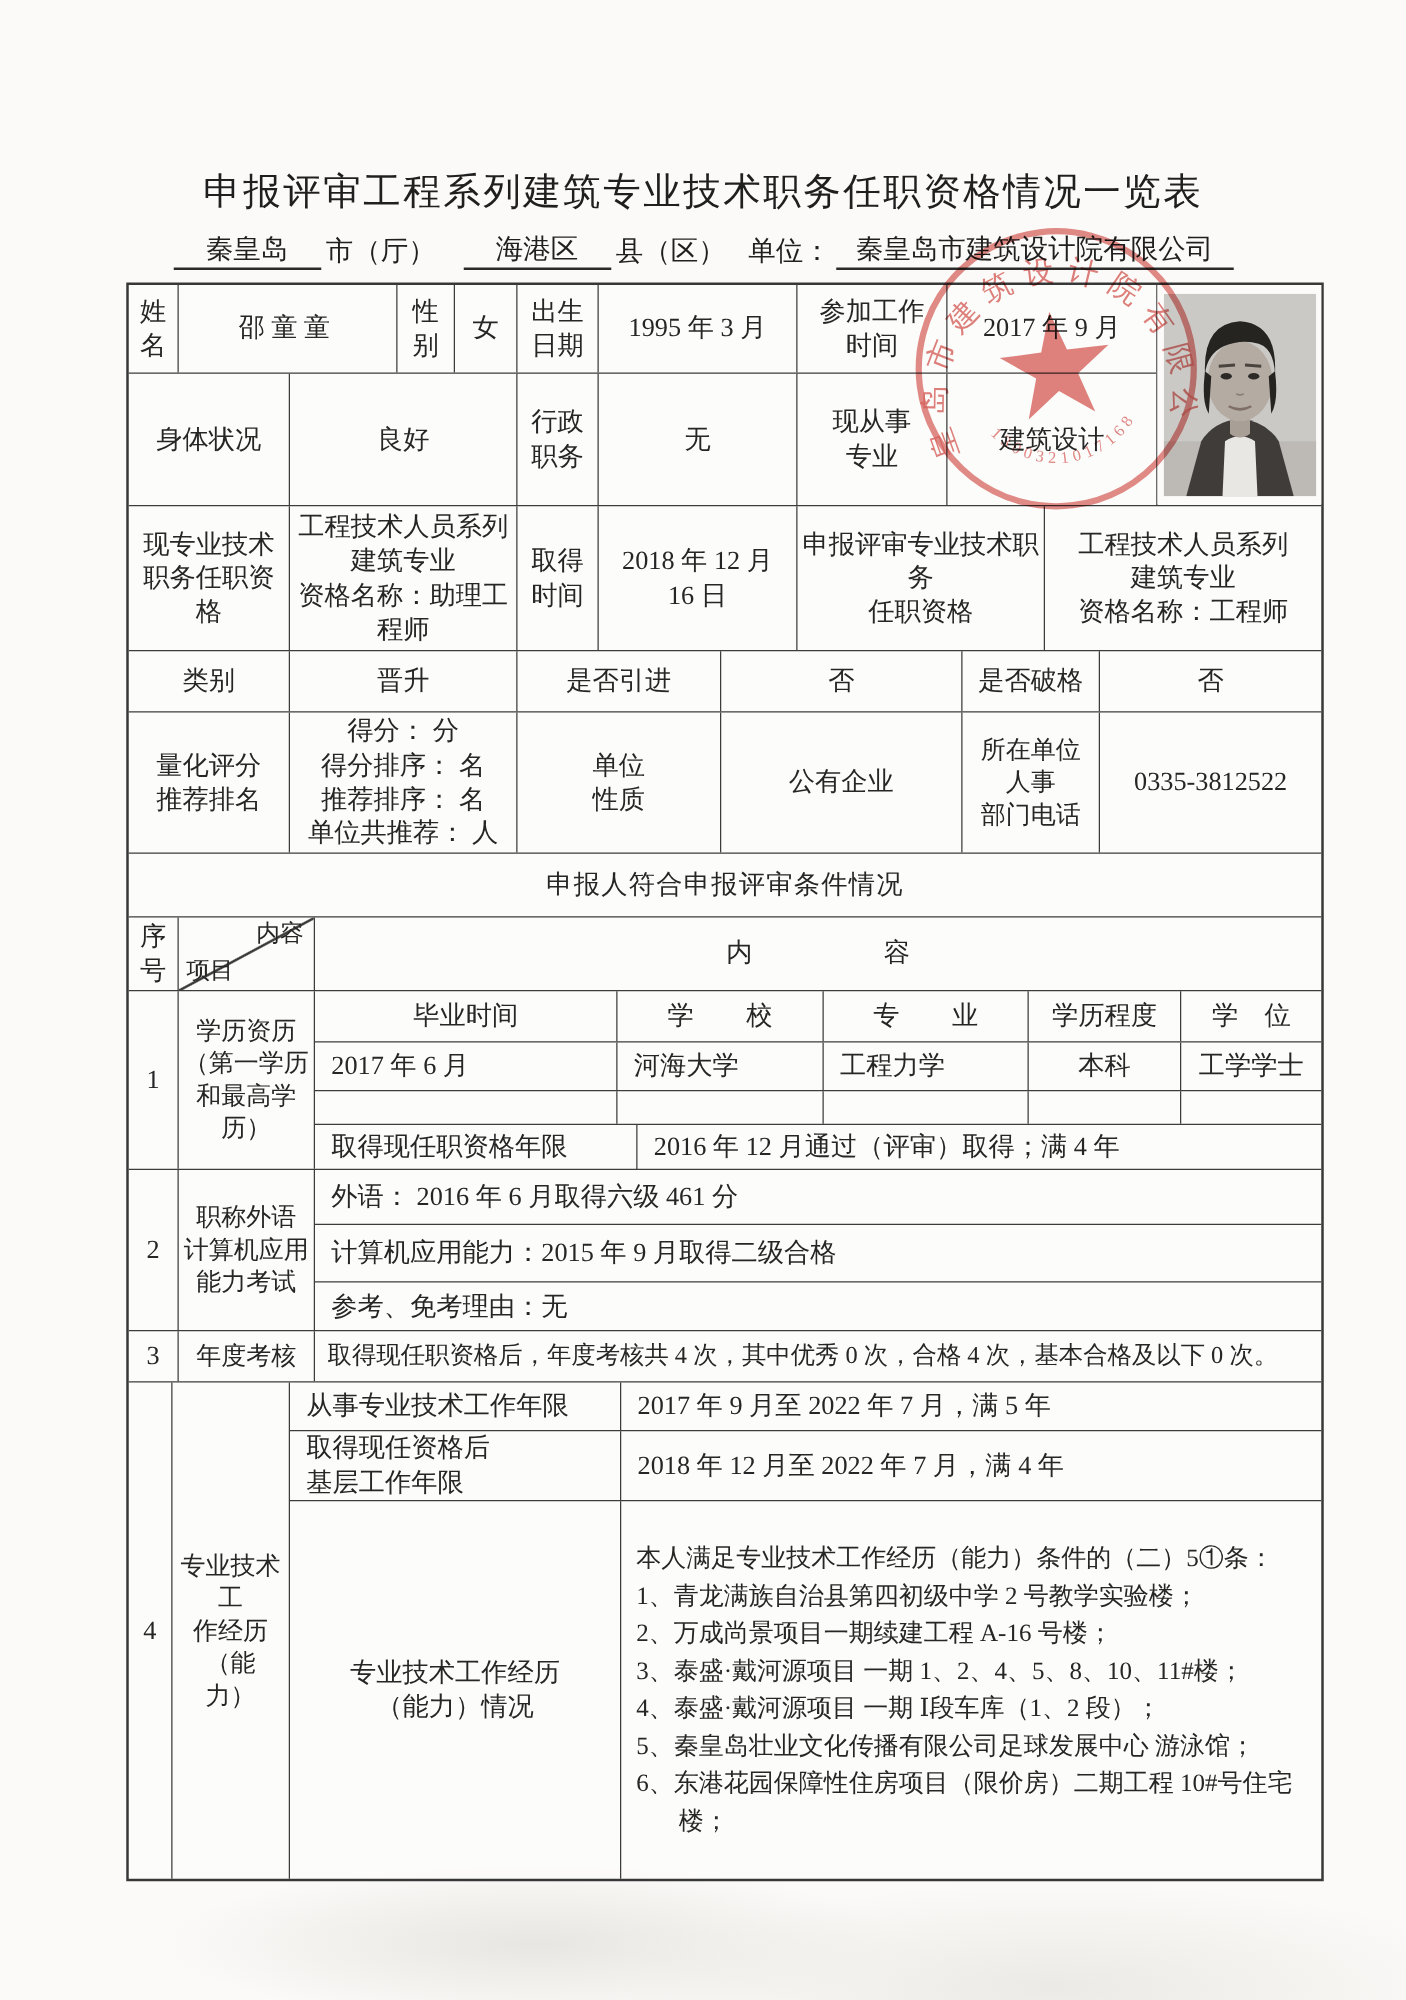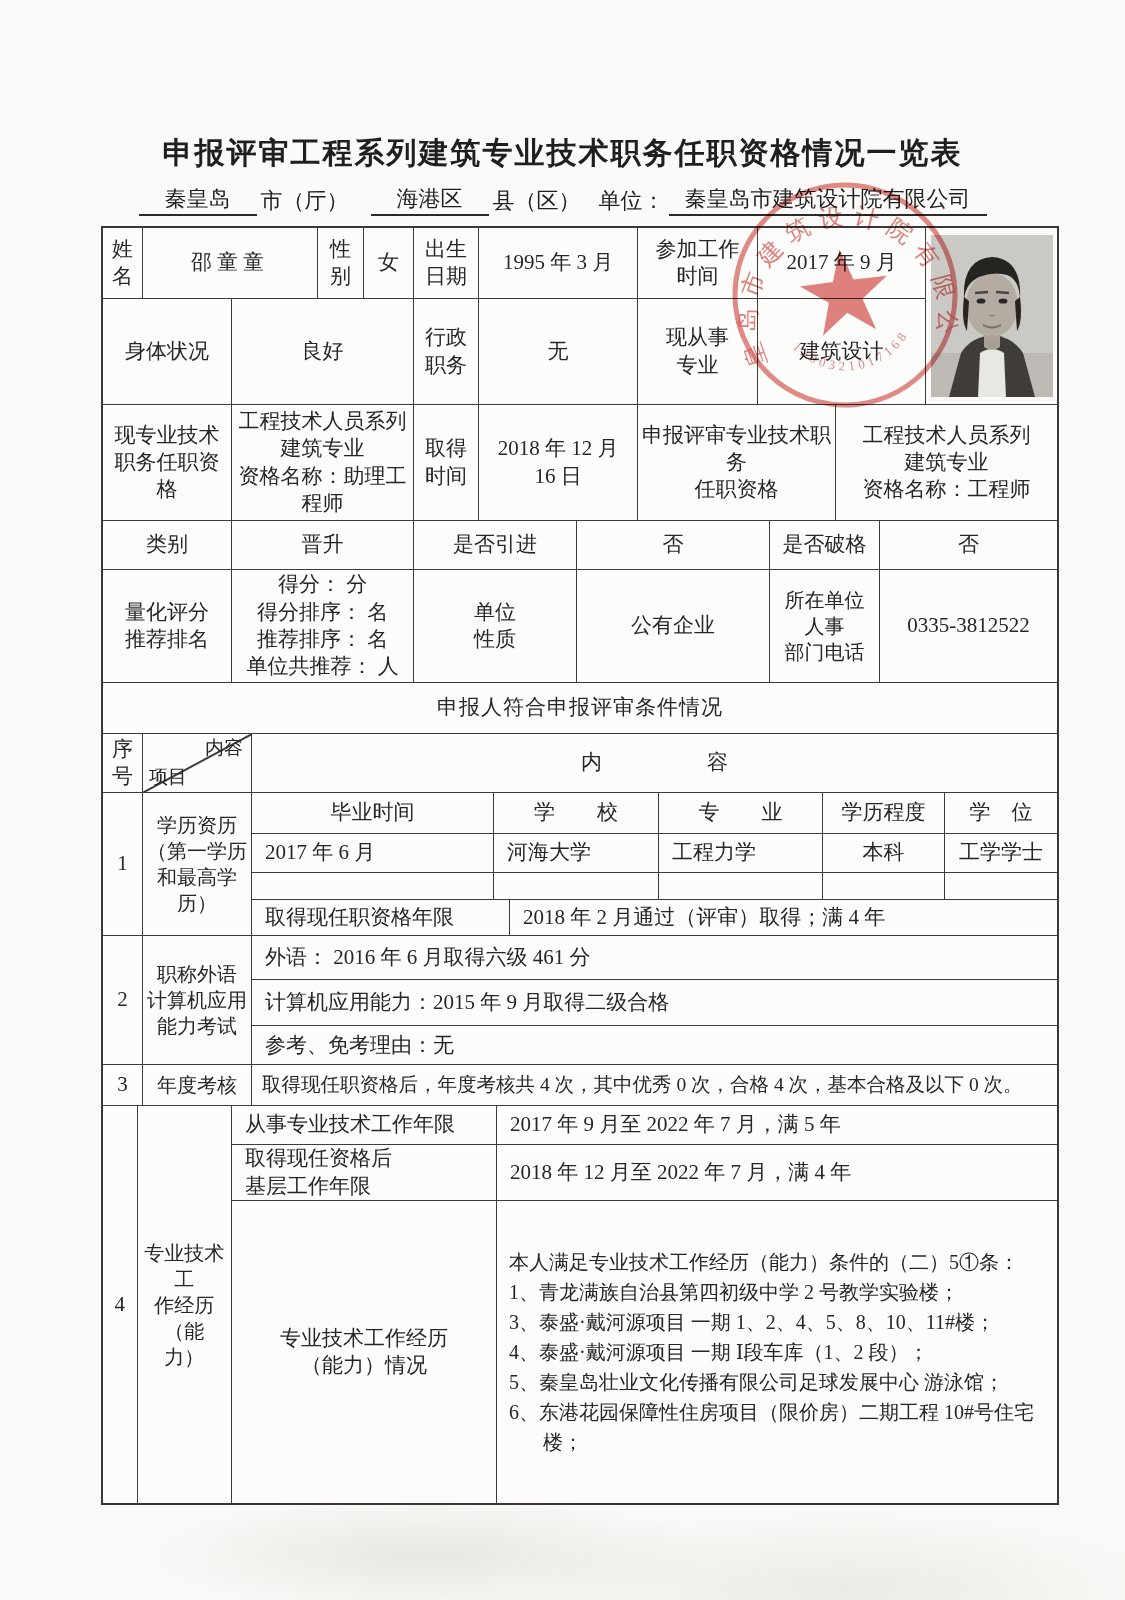--- a/index.html
+++ b/index.html
@@ -11,21 +11,21 @@
   }
   .sheet{
     position:relative;width:1125px;height:1600px;overflow:hidden;
     background:
       radial-gradient(ellipse 420px 90px at 38% 1555px, #e8e6e2 0%, rgba(232,230,226,0) 70%),
       radial-gradient(ellipse 500px 120px at 75% 1590px, #eceae6 0%, rgba(236,234,230,0) 70%),
       #fbfaf8;
   }
   .title{
     margin:133px 0 10px 0;text-align:center;
-    font-size:30px;letter-spacing:2px;color:#1f1f1f;font-weight:700;
+    font-size:30px;letter-spacing:2px;color:#1f1f1f;font-weight:400;
   }
   .subhead{
     display:flex;justify-content:center;align-items:flex-end;
     font-size:22px;color:#1f1f1f;white-space:nowrap;margin-bottom:10px;
   }
   .subhead .seg{margin:0 4px;}
   .uline{border-bottom:2.2px solid #2a2a2a;padding:0 16px;text-align:center;}
   .uline.wide{padding:0 26px;}
 
   .tbl{
@@ -216,21 +216,21 @@
         </div>
         <div class="sr" style="height:26px">
           <div class="c" style="width:242px"></div>
           <div class="c" style="width:165px"></div>
           <div class="c" style="width:164px"></div>
           <div class="c" style="width:122px"></div>
           <div class="c noR" style="width:112px"></div>
         </div>
         <div class="sr" style="height:36px">
           <div class="c left" style="width:258px">取得现任职资格年限</div>
-          <div class="c left noR" style="width:547px">2018 年 2 月通过（评审）取得；满 4 年</div>
+          <div class="c left noR" style="width:547px">2016 年 12 月通过（评审）取得；满 4 年</div>
         </div>
       </div>
     </div>
 
     <div class="r" style="height:128px">
       <div class="c" style="width:40px">2</div>
       <div class="c pre" style="width:109px;font-size:20px">职称外语
 计算机应用
 能力考试</div>
       <div class="content">
@@ -266,20 +266,21 @@
           <div class="c left pre" style="width:265px">取得现任资格后
 基层工作年限</div>
           <div class="c left noR" style="width:540px">2018 年 12 月至 2022 年 7 月，满 4 年</div>
         </div>
         <div class="sr" style="flex:1">
           <div class="c pre" style="width:265px">专业技术工作经历
 （能力）情况</div>
           <div class="exp-body noR" style="width:540px">
             <div class="xline">本人满足专业技术工作经历（能力）条件的（二）5①条：</div>
             <div class="xline">1、青龙满族自治县第四初级中学 2 号教学实验楼；</div>
+            <div class="xline">2、万成尚景项目一期续建工程 A-16 号楼；</div>
             <div class="xline">3、泰盛·戴河源项目 一期 1、2、4、5、8、10、11#楼；</div>
             <div class="xline">4、泰盛·戴河源项目 一期 Ⅰ段车库（1、2 段）；</div>
             <div class="xline">5、秦皇岛壮业文化传播有限公司足球发展中心 游泳馆；</div>
             <div class="xline">6、东港花园保障性住房项目（限价房）二期工程 10#号住宅楼；</div>
           </div>
         </div>
       </div>
     </div>
 
   </div>

